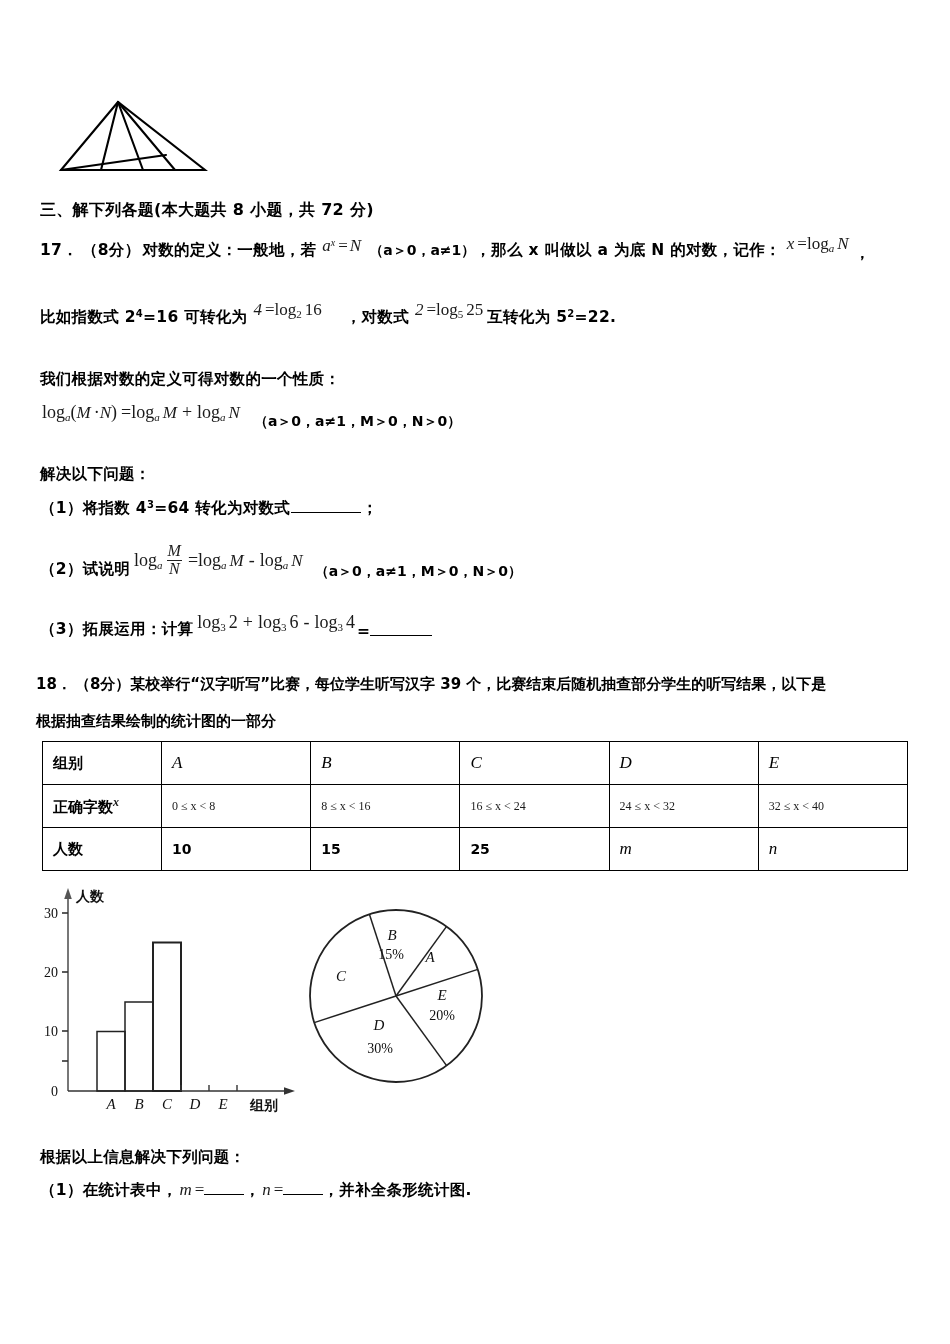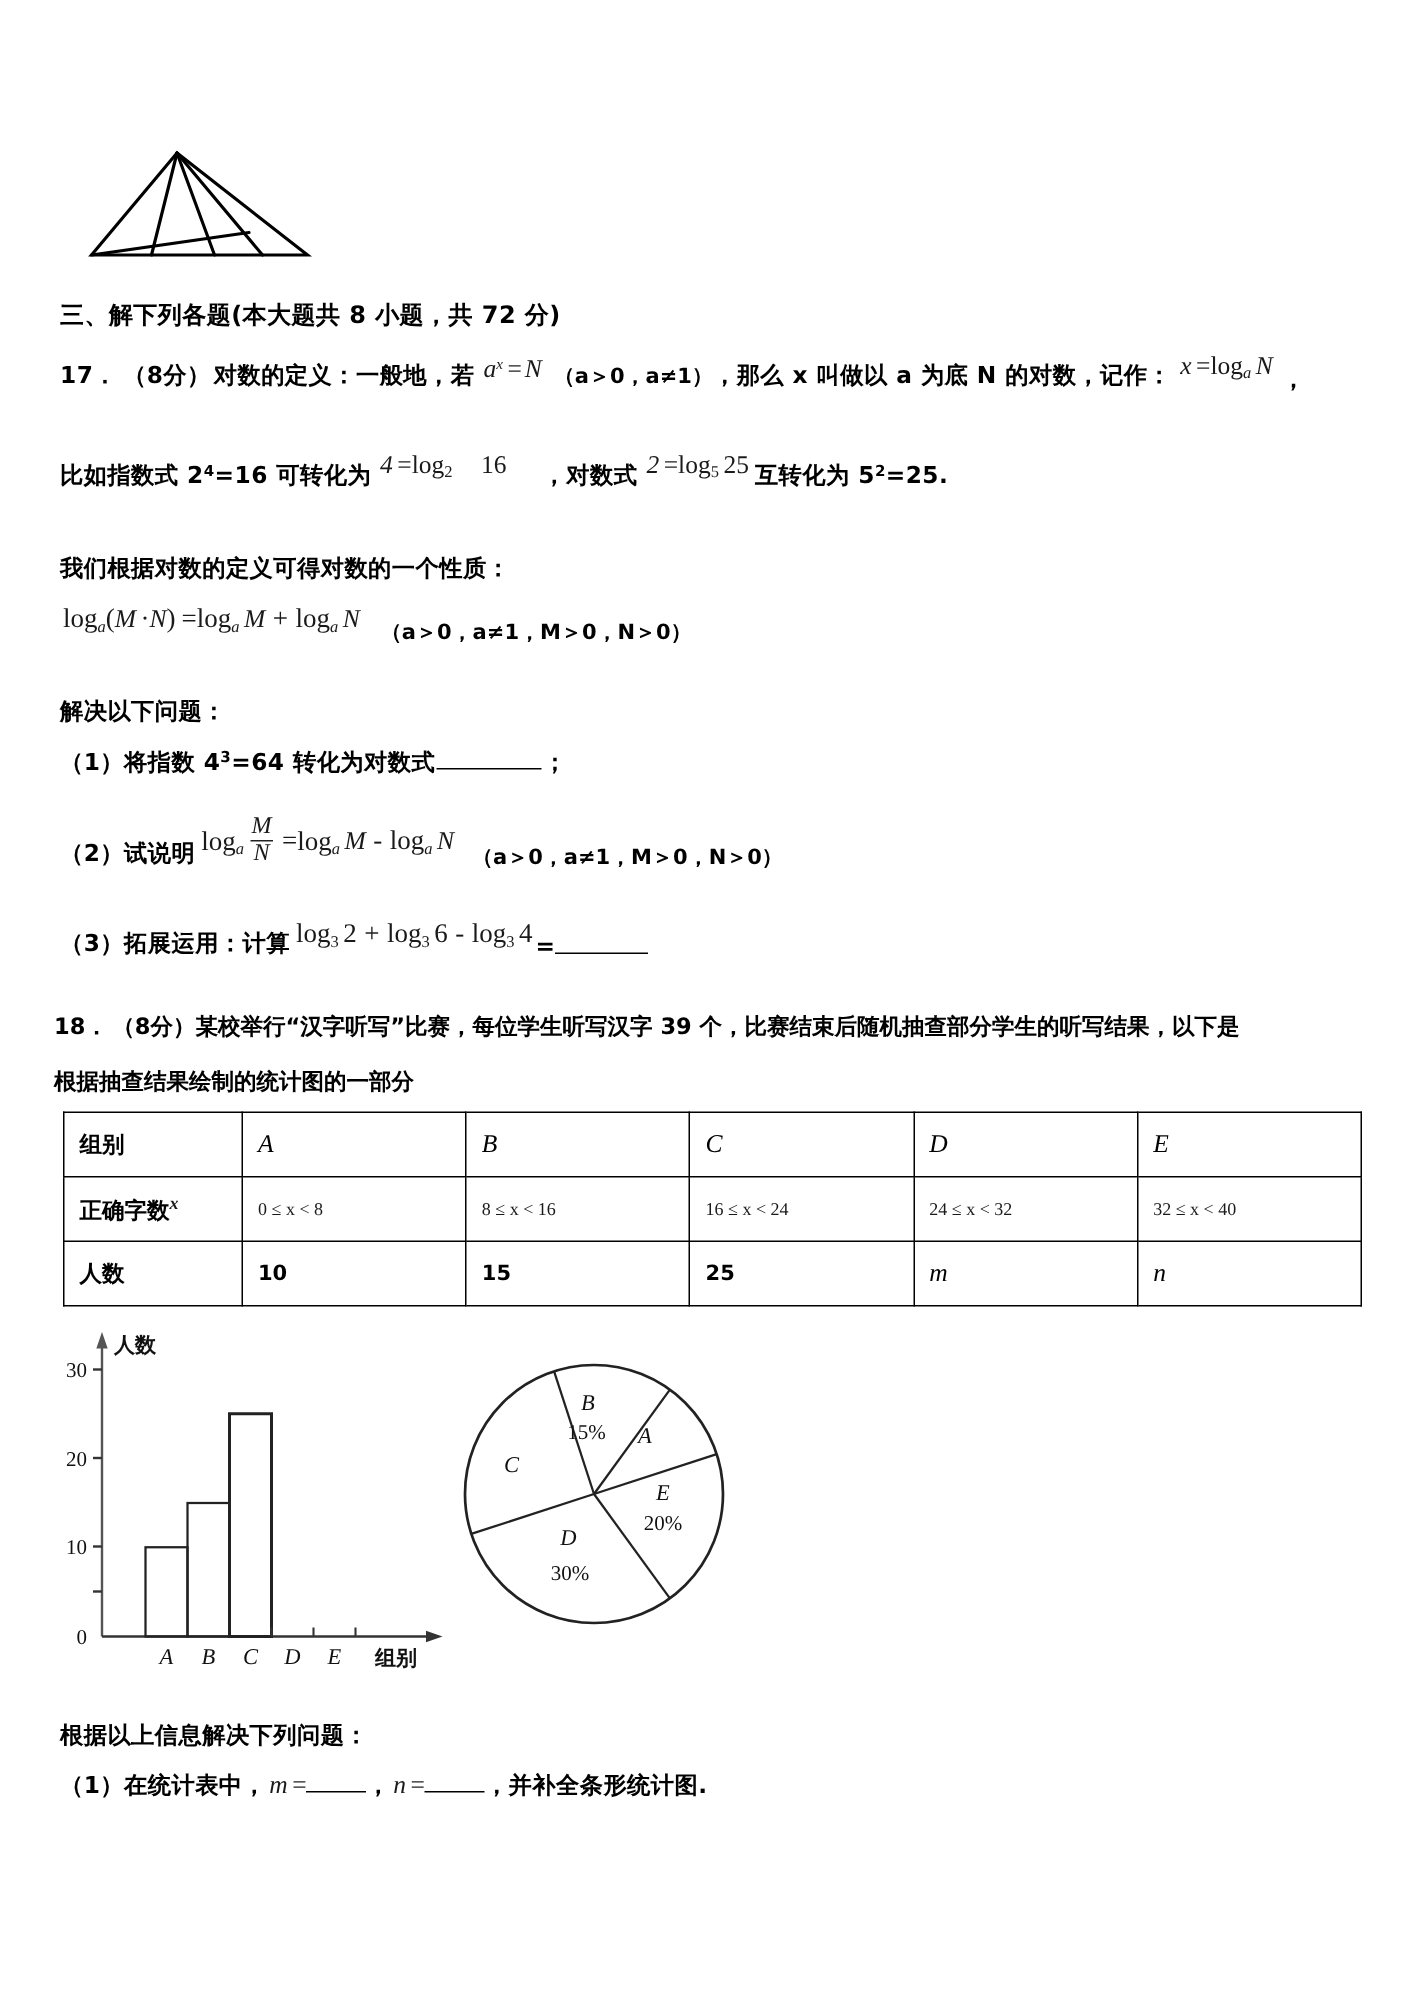--- a/index.html
+++ b/index.html
@@ -230,29 +230,29 @@
       <span>x</span><span class="mathu" style="margin-left:3px;">=</span><span class="mathu">log</span><span class="sub">a</span><span style="margin-left:3px;">N</span>
     </span>
     <span class="cn" style="margin-left:6px; position:relative; top:3px;">，</span>
   </div>
 
   <div class="row" style="left:40px; top:307px;">
     <span class="cn">比如指数式 2</span>
     <span class="cn" style="font-size:10px; vertical-align:6px; position:relative; top:-5px;">4</span>
     <span class="cn">=16 可转化为</span>
     <span class="mathi" style="margin-left:6px; position:relative; top:-7px;">
-      <span>4</span><span class="mathu" style="margin-left:3px;">=</span><span class="mathu">log</span><span class="sub" style="font-style:normal;">2</span><span class="mathu" style="margin-left:19px;">16</span>
+      <span>4</span><span class="mathu" style="margin-left:3px;">=</span><span class="mathu">log</span><span class="sub" style="font-style:normal;">2</span><span class="mathu" style="margin-left:3px;">16</span>
     </span>
     <span class="cn" style="margin-left:24px;">，对数式</span>
     <span class="mathi" style="margin-left:6px; position:relative; top:-7px;">
       <span>2</span><span class="mathu" style="margin-left:3px;">=</span><span class="mathu">log</span><span class="sub" style="font-style:normal;">5</span><span class="mathu" style="margin-left:3px;">25</span>
     </span>
     <span class="cn" style="margin-left:4px;">互转化为 5</span>
     <span class="cn" style="font-size:10px; vertical-align:6px; position:relative; top:-5px;">2</span>
-    <span class="cn">=25.</span>
+    <span class="cn">=22.</span>
   </div>
 
   <div class="row" style="left:40px; top:369px;">
     <span class="cn">我们根据对数的定义可得对数的一个性质：</span>
   </div>
 
   <div class="row" style="left:42px; top:402px;text-align:right;">
     <span class="mathu" style="font-size:18px;">
       <span>log</span><span class="sub">a</span><span>(</span><span class="mathi">M</span><span style="margin-left:3px;">·</span><span class="mathi">N</span><span>)</span><span style="margin-left:4px;">=</span><span>log</span><span class="sub">a</span><span class="mathi" style="margin-left:3px;">M</span><span style="margin-left:5px;">+</span><span style="margin-left:5px;">log</span><span class="sub">a</span><span class="mathi" style="margin-left:3px;">N</span>
     </span>

